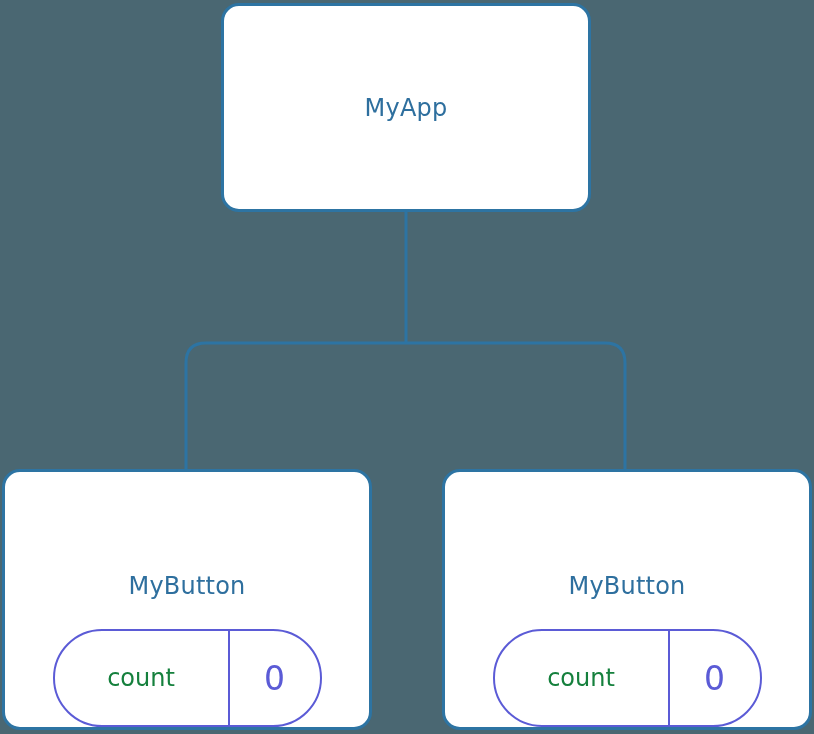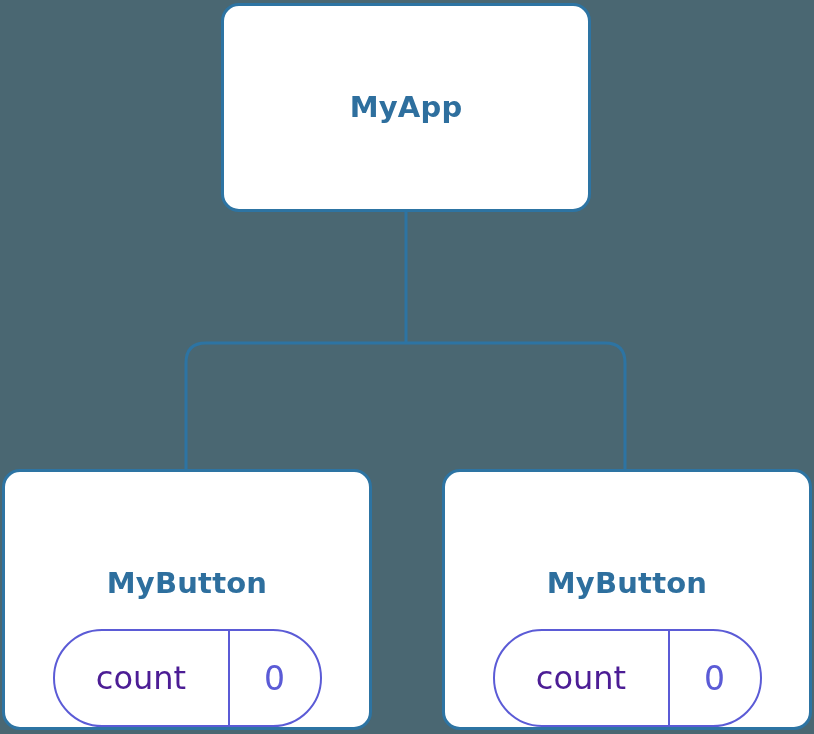--- a/index.html
+++ b/index.html
@@ -64,22 +64,22 @@
 
   .node-child-right {
     left: 442px;
     top: 469px;
     width: 370px;
     height: 261px;
   }
 
   .node-title {
     color: #2e6f9e;
-    font-size: 29px;
-    font-weight: 700;
+    font-size: 24px;
+    font-weight: 400;
     letter-spacing: 0.2px;
     line-height: 1;
     white-space: nowrap;
   }
 
   .node-child-left .node-title,
   .node-child-right .node-title {
     margin-top: 49px;
   }
 
@@ -96,22 +96,22 @@
     overflow: hidden;
   }
 
   .pill-key {
     display: flex;
     align-items: center;
     justify-content: center;
     min-width: 173px;
     padding: 0 16px;
     box-sizing: border-box;
-    color: #4c1d95;
-    font-size: 32px;
+    color: #15803d;
+    font-size: 24px;
     line-height: 1;
     white-space: nowrap;
   }
 
   .pill-divider {
     width: 2px;
     background: #5b5bd6;
     flex: 0 0 auto;
   }
 

